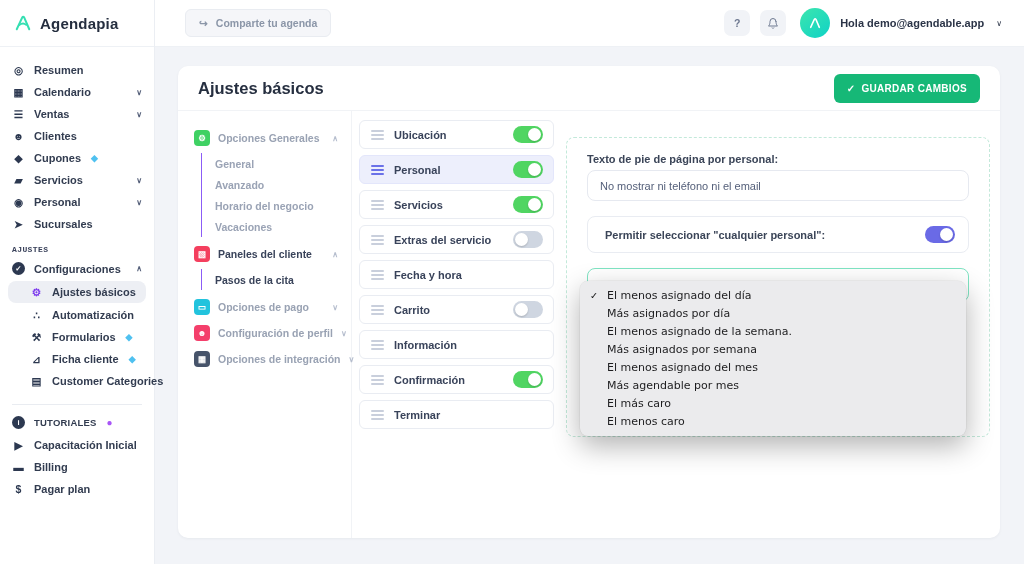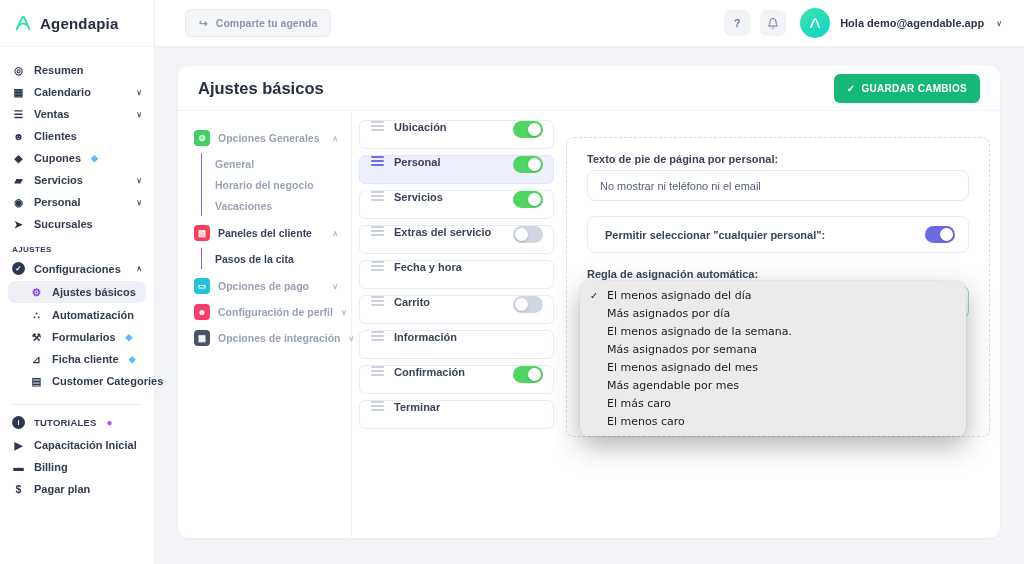--- a/index.html
+++ b/index.html
@@ -14,21 +14,21 @@
   .logo-text { font-size:15px; font-weight:700; color:#252e3f; letter-spacing:.2px; }
   .nav { padding:12px 0 0; }
   .sitem { display:flex; align-items:center; gap:9px; padding:5px 12px;
     font-size:11px; font-weight:600; color:#323c50; cursor:pointer; white-space:nowrap; }
   .sitem .ic { width:13px; text-align:center; font-size:10.5px; color:#2c3850; flex:none; }
   .ic-circle { width:13px; height:13px; flex:none; border-radius:50%; background:#2c3850;
     color:#fff; font-size:7.5px; font-weight:700; display:flex; align-items:center; justify-content:center; }
   .chev { margin-left:auto; font-size:8px; color:#55607a; }
   .badge-b { color:#4fc1f0; font-size:9px; margin-left:1px; }
   .badge-p { color:#a855f7; font-size:10px; margin-left:1px; }
-  .sec-label { font-size:8px; font-weight:700; color:#39415a; padding:10px 12px 3px; letter-spacing:.4px; }
+  .sec-label { font-size:8px; font-weight:700; color:#39415a; padding:10px 12px 3px; letter-spacing:.4px;font-family:Liberation Mono, monospace; }
   .sitem.child { padding:5px 12px 5px 30px; }
   .sitem.child.active { background:#edeff4; border-radius:8px; margin:1px 8px; padding:5px 8px 5px 22px; }
   .sitem.child.active .ic { color:#7c3aed; }
   .sidebar .divider { border-top:1px solid #e9ecf1; margin:12px 12px 6px; }
   .tut .slabel { font-size:9.5px; font-weight:700; letter-spacing:.2px; }
 
   
   .topbar { position:absolute; left:155px; right:0; top:0; height:47px; background:#fff;
     border-bottom:1px solid #eef1f5; display:flex; align-items:center; padding:0 22px 0 30px; z-index:5; }
   .share-btn { display:flex; gap:8px; align-items:center; background:#f5f6f9; border:1px solid #e9ecf1;
@@ -59,21 +59,21 @@
   .group-row .gicon { width:16px; height:16px; border-radius:4px; color:#fff; font-size:8.5px;
     display:flex; align-items:center; justify-content:center; flex:none; }
   .group-row .gchev { margin-left:auto; font-size:8px; color:#b6bece; padding-right:3px; }
   .group-row.dark { color:#39435a; font-weight:700; }
   .gchildren { border-left:1px solid #8b5cf6; margin:2px 0 4px 7px; padding-left:13px; }
   .gchild { font-size:10.5px; color:#9aa3b5; font-weight:600; padding:4.5px 0; cursor:pointer; white-space:nowrap; }
   .gchild.dark { color:#39435a; font-weight:700; }
 
   
   .stepscol { width:209px; padding:9px 7px; display:flex; flex-direction:column; gap:6px; }
-  .step { height:29px; border:1px solid #e9ecf2; border-radius:6px; display:flex; align-items:flex-start;
+  .step { height:29px; border:1px solid #e9ecf2; border-radius:6px; display:flex; align-items:center;
     gap:10px; padding:0 10px 0 11px; background:#fff; cursor:grab; }
   .step.active { background:#edeffc; border-color:#e3e6fb; }
   .bars { display:flex; flex-direction:column; gap:2px; width:13px; flex:none; }
   .bars i { height:2px; background:#c9cfdc; border-radius:1px; display:block; }
   .step.active .bars i { background:#6a71e8; }
   .step-label { font-size:11px; font-weight:600; color:#39435a; }
   .switch { margin-left:auto; width:30px; height:17px; border-radius:9px; position:relative;
     flex:none; cursor:pointer; background:#cfd6e1; }
   .switch .knob { position:absolute; top:2px; left:2px; width:13px; height:13px; background:#fff;
     border-radius:50%; box-shadow:0 1px 2px rgba(0,0,0,.18); }
@@ -240,20 +240,21 @@
   <div class="card-body">
 
     <div class="navcol">
       <div class="group-row">
         <span class="gicon" style="background-color: rgb(63, 209, 99);">⚙</span>
         <span>Opciones Generales</span>
         <span class="gchev">∧</span>
       </div>
       <div class="gchildren">
         <div class="gchild">General</div>
+        <div class="gchild">Avanzado</div>
         <div class="gchild">Horario del negocio</div>
         <div class="gchild">Vacaciones</div>
       </div>
 
       <div class="group-row dark">
         <span class="gicon" style="background-color: rgb(244, 63, 94);">▧</span>
         <span>Paneles del cliente</span>
         <span class="gchev">∧</span>
       </div>
       <div class="gchildren">
@@ -377,21 +378,20 @@
         <div class="flabel">Texto de pie de página por personal:</div>
         <input class="text-input" type="text" value="No mostrar ni teléfono ni el email" style="">
 
         <div class="toggle-card">
           <div class="flabel">Permitir seleccionar "cualquier personal":</div>
           <span class="switch purple on">
               <span class="knob"></span>
             </span>
         </div>
 
-        <div class="flabel">Regla de asignación automática:</div>
         <div class="rule-select"></div>
       </div>
 
       <div class="dropdown">
         <div class="opt">
           <span class="chk">✓</span>
           <span>El menos asignado del día</span>
         </div>
         <div class="opt">Más asignados por día</div>
         <div class="opt">El menos asignado de la semana.</div>

